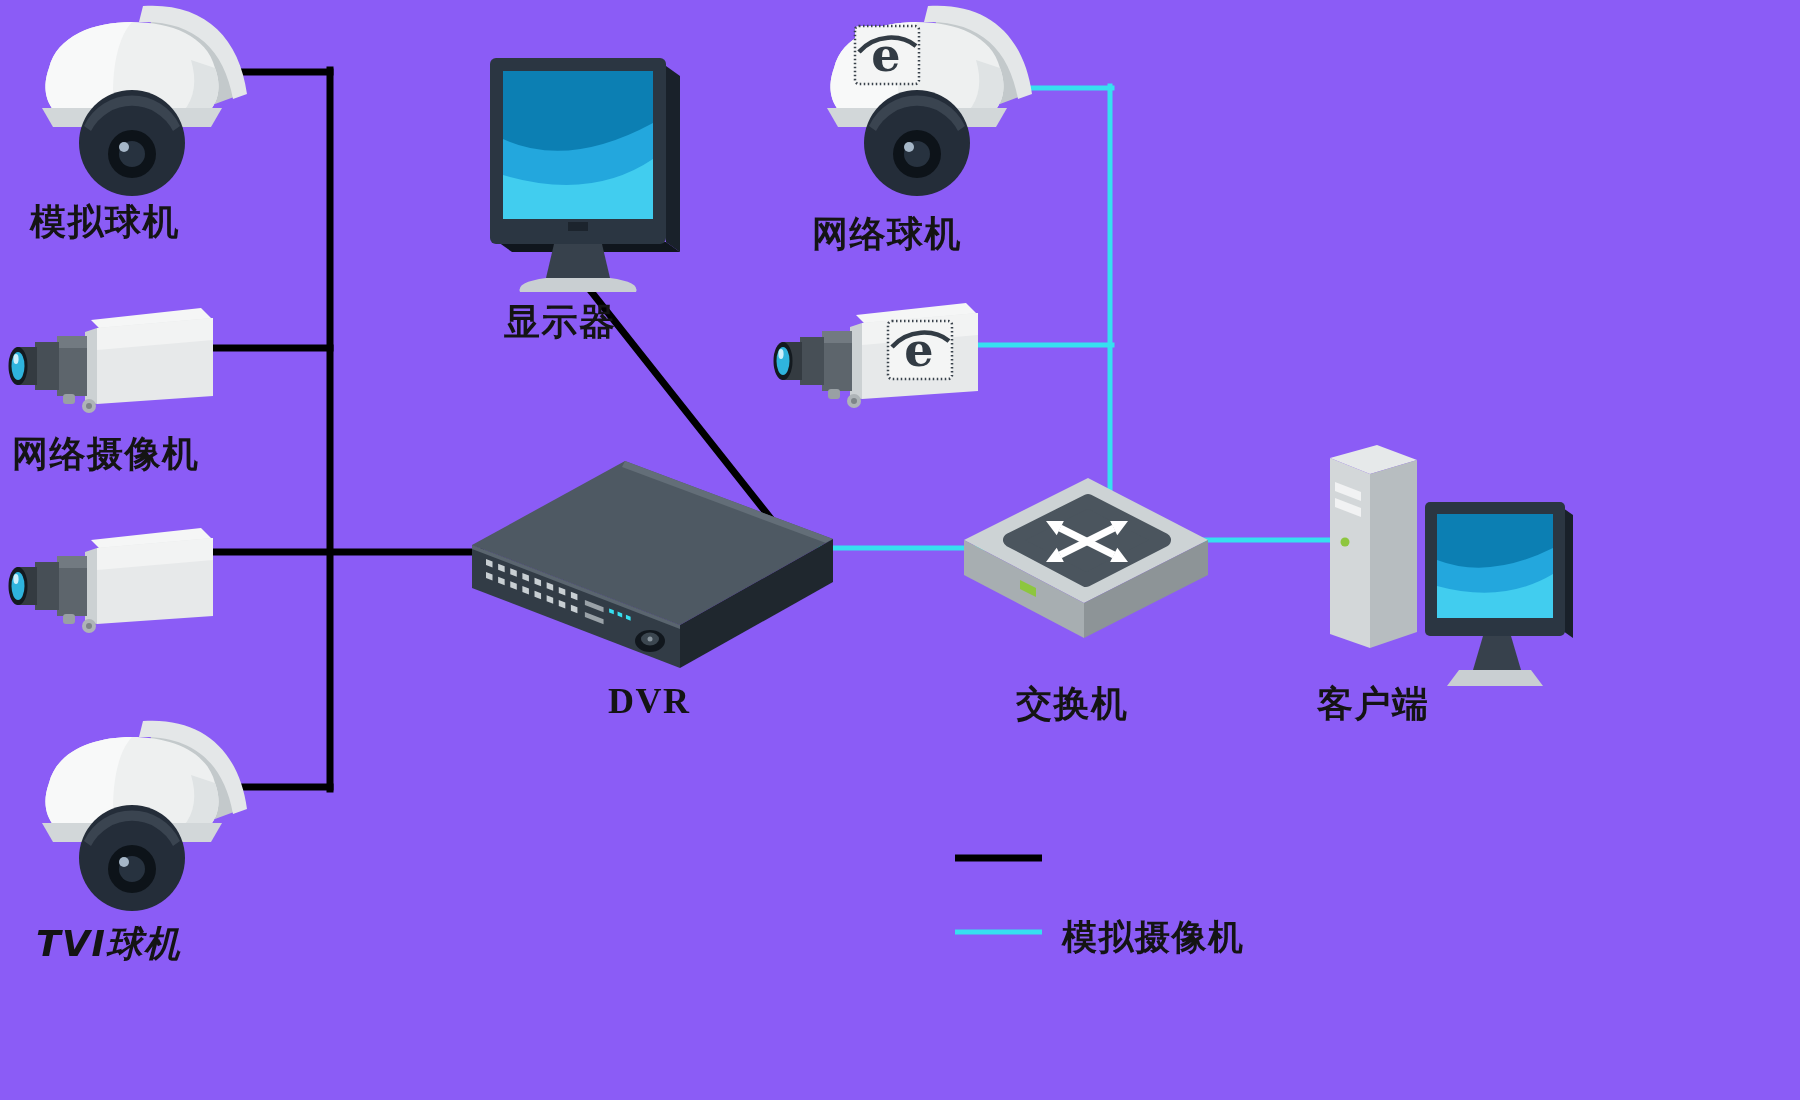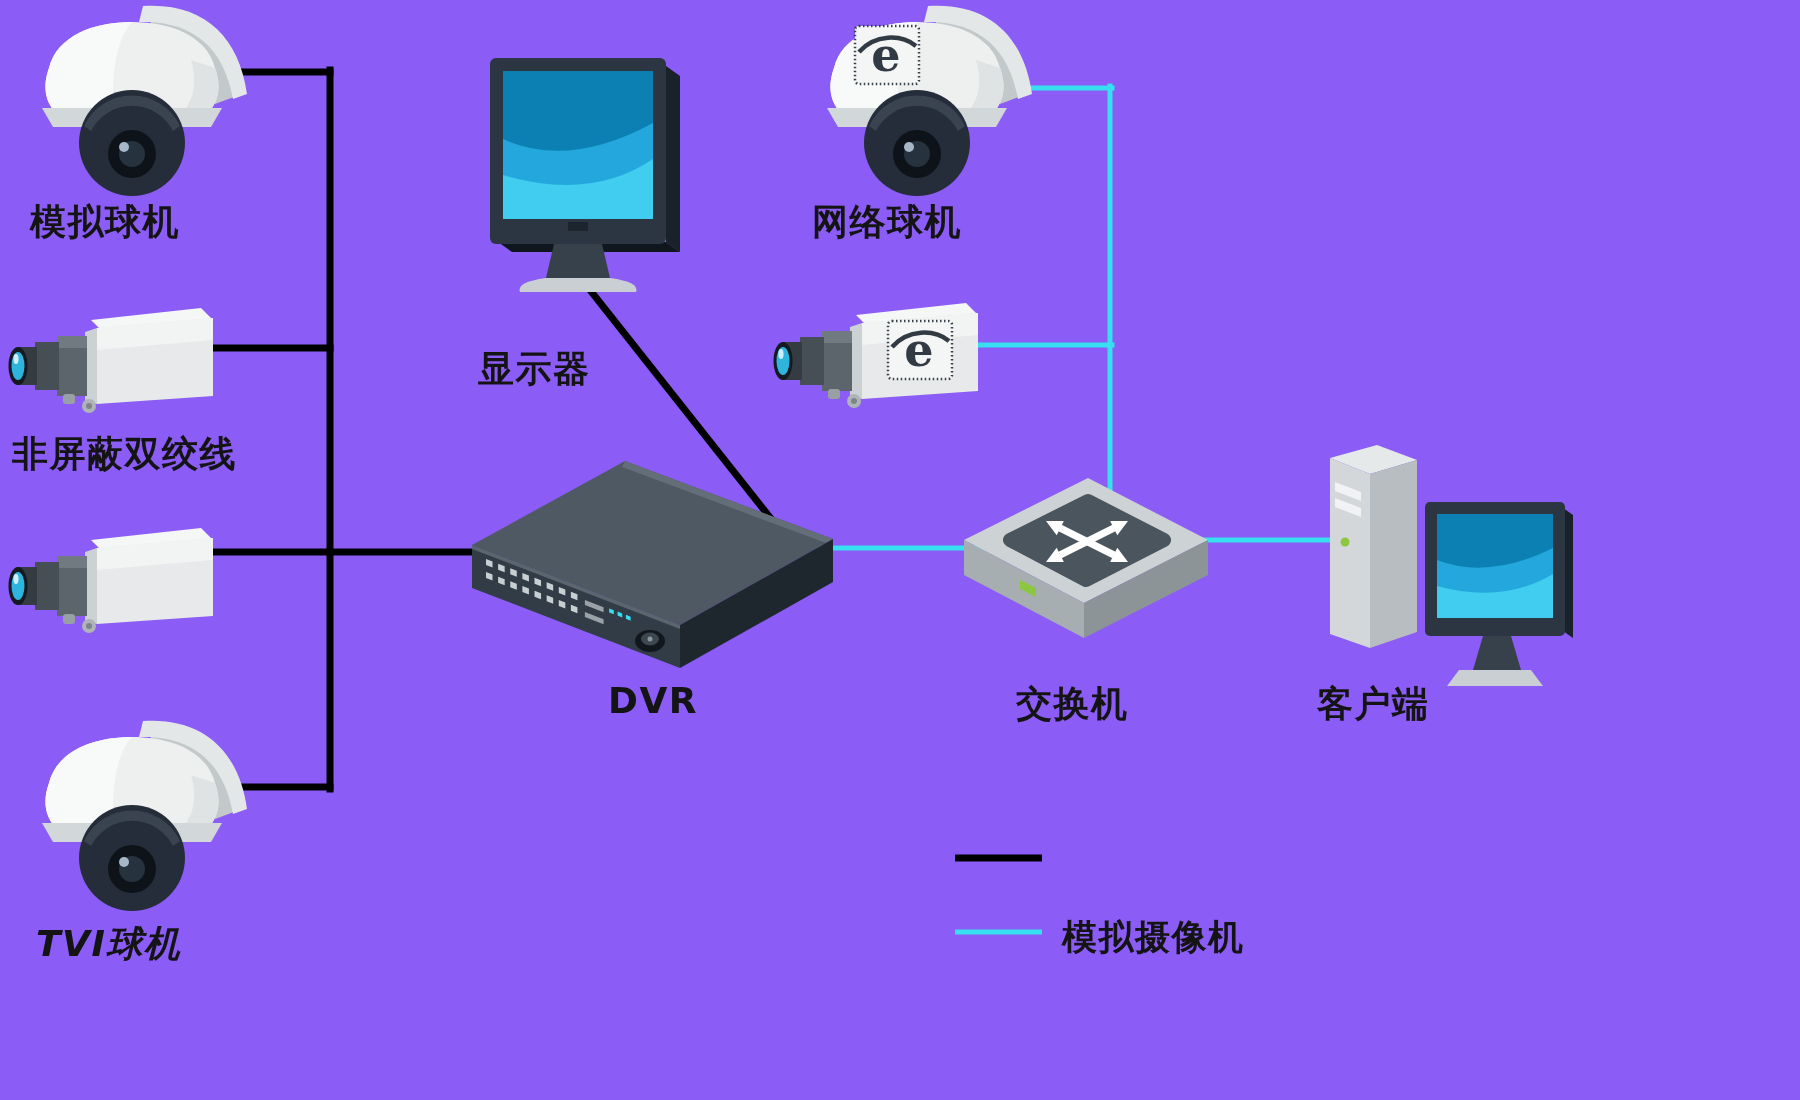--- a/index.html
+++ b/index.html
@@ -200,23 +200,23 @@
       <path d="M134,230 L206,230 L218,246 L122,246 Z" fill="#c9cfd2"></path>
     </g>
 
     <g>
       <line x1="955" y1="858" x2="1042" y2="858" stroke="#000000" stroke-width="7"></line>
       <line x1="955" y1="932" x2="1042" y2="932" stroke="#36e0f0" stroke-width="5"></line>
     </g>
   </svg>
 
   <div class="node-label" style="left:30px;  top:198px;">模拟球机</div>
-  <div class="node-label" style="left:12px;  top:430px;">非屏蔽双绞线</div>
+  <div class="node-label" style="left:12px;  top:430px;">网络摄像机</div>
   <div class="node-label" style="left:36px;  top:920px;font-style:italic;">TVI球机</div>
-  <div class="node-label" style="left:478px; top:298px;margin-top:47px;">显示器</div>
-  <div class="node-label" style="left:608px; top:680px;">DVR</div>
-  <div class="node-label" style="left:812px; top:198px;">网络球机</div>
+  <div class="node-label" style="left:504px; top:298px;">显示器</div>
+  <div class="node-label" style="left:608px; top:680px;font-family:Liberation Serif, serif;">DVR</div>
+  <div class="node-label" style="left:812px; top:210px;">网络球机</div>
   <div class="node-label" style="left:1016px;top:680px;">交换机</div>
   <div class="node-label" style="left:1290px;top:680px;margin-left:27px;">客户端</div>
 
   <div class="legend-label" style="left:1062px;top:914px;">模拟摄像机</div>
 
 </div>
 
 </body></html>

